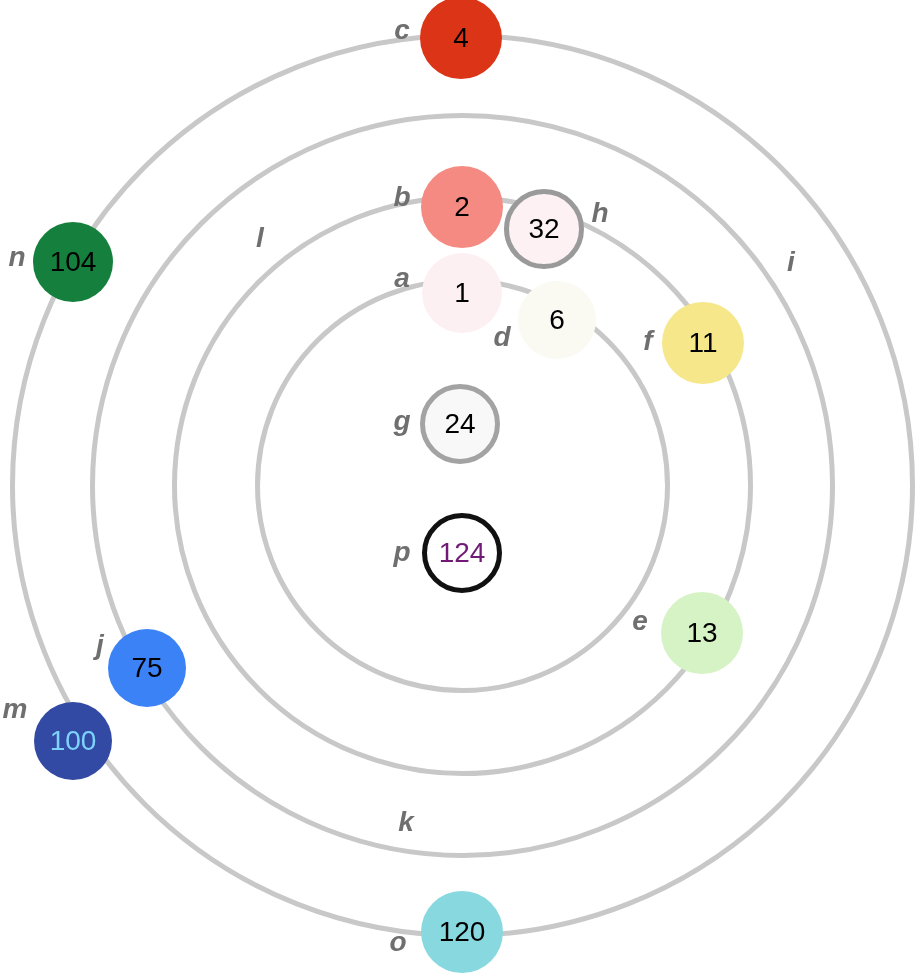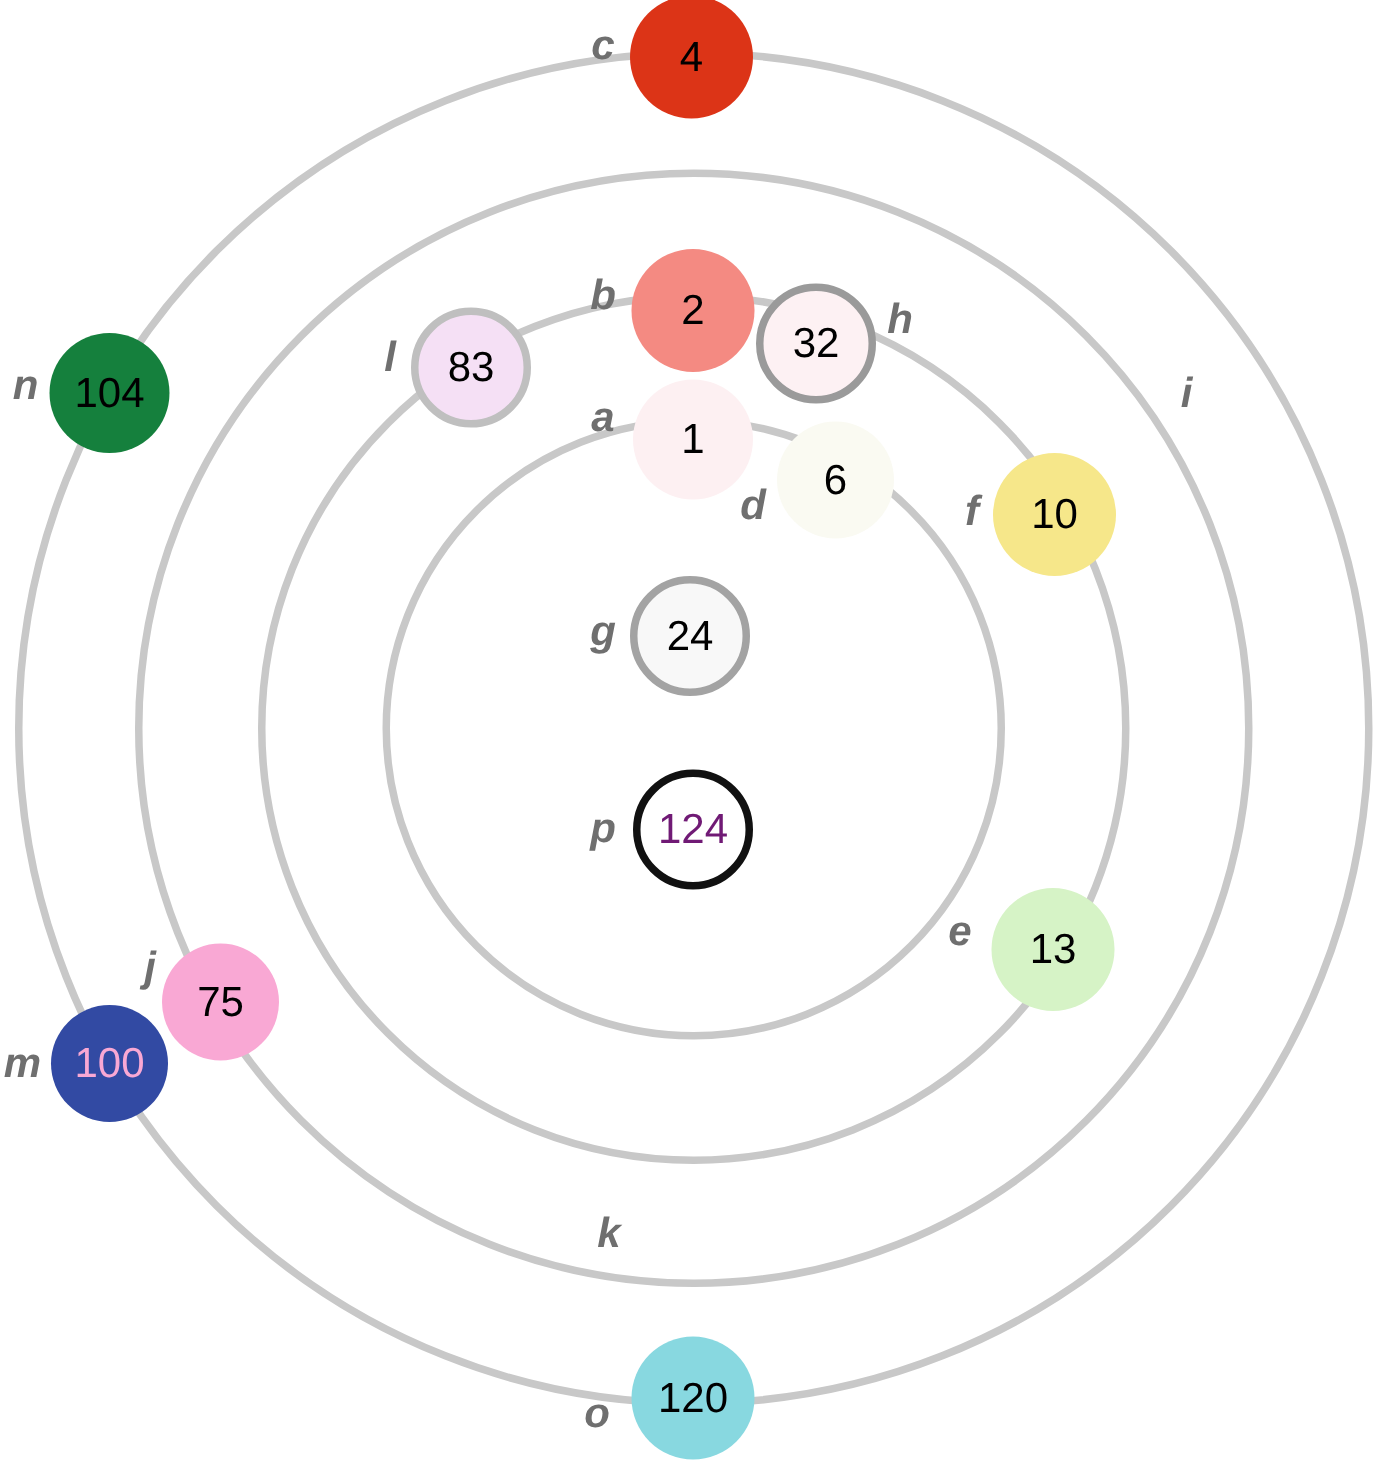--- a/index.html
+++ b/index.html
@@ -32,42 +32,39 @@
     <span class="node-label" style="left: 402px; top: 30px;">c</span>
     <div class="node" style="width: 78px; height: 78px; left: 518px; top: 281px; background: rgb(250, 250, 242); color: rgb(0, 0, 0);">
       <span>6</span>
     </div>
     <span class="node-label" style="left: 502px; top: 337px;">d</span>
     <div class="node" style="width: 82px; height: 82px; left: 661px; top: 592px; background: rgb(214, 243, 198); color: rgb(0, 0, 0);">
       <span>13</span>
     </div>
     <span class="node-label" style="left: 640px; top: 621px;">e</span>
     <div class="node" style="width: 82px; height: 82px; left: 662px; top: 302px; background: rgb(246, 231, 138); color: rgb(0, 0, 0);">
-      <span>10</span>
+      <span>11</span>
     </div>
     <span class="node-label" style="left: 648px; top: 341px;">f</span>
     <div class="node outlined" style="width: 80px; height: 80px; left: 420px; top: 384px; background: rgb(248, 248, 248); color: rgb(0, 0, 0); border-color: rgb(163, 163, 163);">
       <span>24</span>
     </div>
     <span class="node-label" style="left: 402px; top: 421px;">g</span>
     <div class="node outlined" style="width: 80px; height: 80px; left: 504px; top: 189px; background: rgb(253, 241, 243); color: rgb(0, 0, 0); border-color: rgb(154, 154, 154);">
       <span>32</span>
     </div>
     <span class="node-label" style="left: 600px; top: 213px;">h</span>
     <span class="node-label" style="left: 791px; top: 262px;">i</span>
-    <div class="node" style="width: 78px; height: 78px; left: 108px; top: 629px; background: #f9a8d4; color: rgb(0, 0, 0);">
+    <div class="node" style="width: 78px; height: 78px; left: 108px; top: 629px; background: #3b82f6; color: rgb(0, 0, 0);">
       <span>75</span>
     </div>
     <span class="node-label" style="left: 100px; top: 645px;">j</span>
     <span class="node-label" style="left: 406px; top: 822px;">k</span>
-    <div class="node outlined" style="width: 80px; height: 80px; left: 274px; top: 205px; background: rgb(245, 224, 245); color: rgb(0, 0, 0); border-color: rgb(191, 191, 191);">
-      <span>83</span>
-    </div>
     <span class="node-label" style="left: 260px; top: 238px;">l</span>
-    <div class="node" style="width: 78px; height: 78px; left: 34px; top: 670px; background: rgb(50, 74, 163); color: #f9a8d4;">
+    <div class="node" style="width: 78px; height: 78px; left: 34px; top: 702px; background: rgb(50, 74, 163); color: #7dd3fc;">
       <span>100</span>
     </div>
     <span class="node-label" style="left: 15px; top: 709px;">m</span>
     <div class="node" style="width: 80px; height: 80px; left: 33px; top: 222px; background: #15803d; color: rgb(0, 0, 0);">
       <span>104</span>
     </div>
     <span class="node-label" style="left: 17px; top: 257px;">n</span>
     <div class="node" style="width: 82px; height: 82px; left: 421px; top: 891px; background: rgb(136, 216, 224); color: rgb(0, 0, 0);">
       <span>120</span>
     </div>

